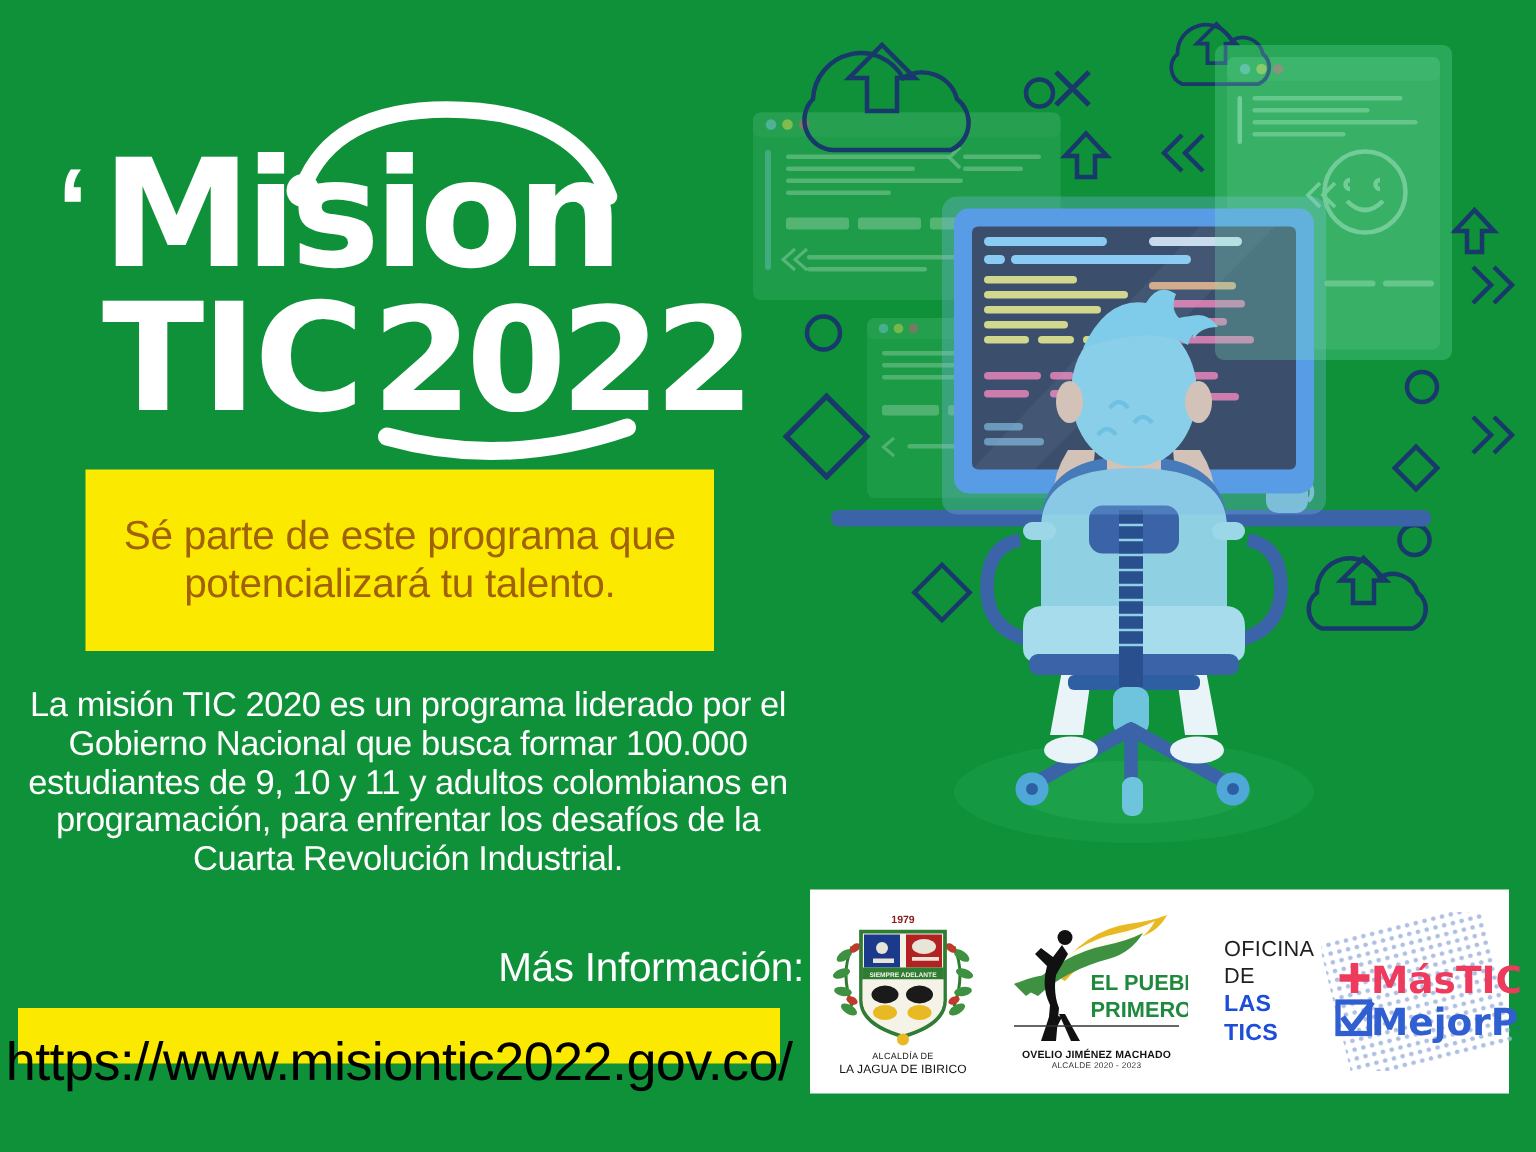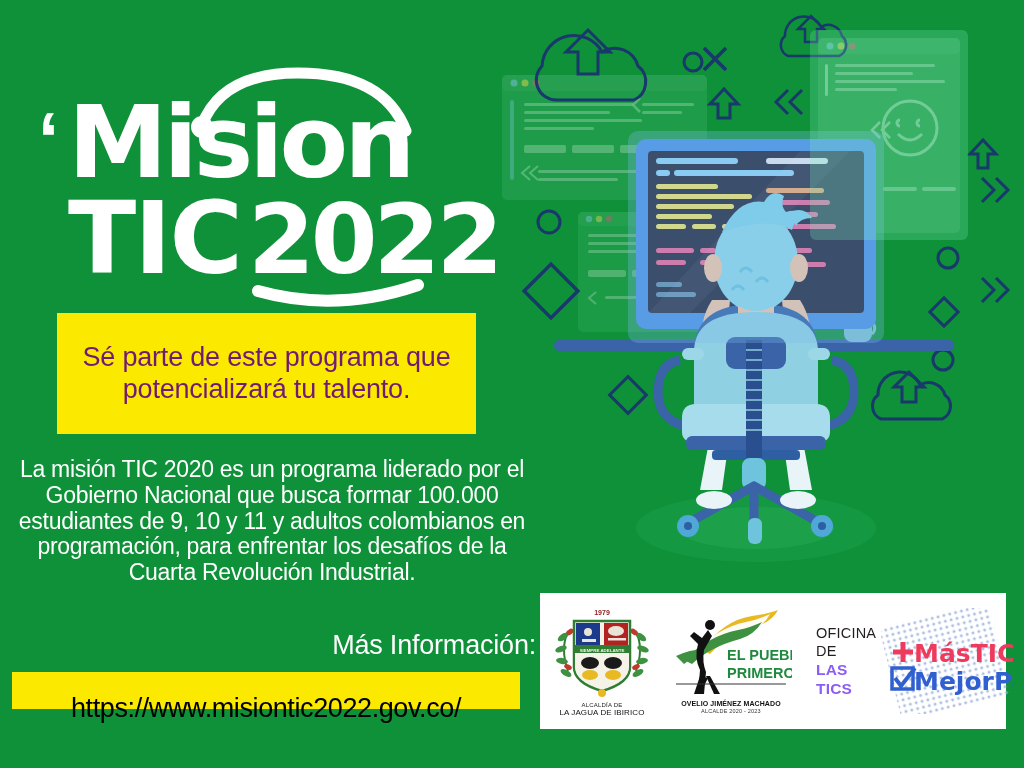--- a/index.html
+++ b/index.html
@@ -14,21 +14,21 @@
   .illus{position:absolute;left:500px;top:0;width:524px;height:600px;overflow:hidden;}
   .illus svg{display:block;}
 
   
   .logo-wrap{position:absolute;left:30px;top:55px;width:490px;height:250px;}
   .logo-wrap svg{display:block;overflow:visible;}
 
   
   .headline{
     position:absolute;left:57px;top:313px;width:419px;height:121px;
-    background:#FBE900;color:#701a75;
+    background:#FBE900;color:#a16207;
     display:flex;align-items:center;justify-content:center;text-align:center;
     box-sizing:border-box;padding:4px 10px;
   }
   .headline-txt{
     font-size:27px;line-height:1.15;font-weight:400;letter-spacing:-0.2px;
     font-family:"Liberation Sans",sans-serif;
   }
 
   
   .body-par{
@@ -43,37 +43,37 @@
     color:#ffffff;text-align:right;
     font-size:27px;font-weight:normal;letter-spacing:-0.2px;
   }
 
   
   .url-band{
     position:absolute;left:12px;top:672px;width:508px;height:37px;
     background:#FBE900;color:#000;
     display:flex;align-items:center;justify-content:center;
   }
-  .url-txt{font-size:27px;letter-spacing:-0.4px;line-height:1;margin-top:35px;}
+  .url-txt{font-size:36px;letter-spacing:-0.4px;line-height:1;margin-top:35px;}
 
   
   .footer{
     position:absolute;left:540px;top:593px;width:466px;height:136px;
     background:#ffffff;box-sizing:border-box;
     display:flex;align-items:center;padding:4px 10px;
   }
   .f-cell{display:flex;flex-direction:column;align-items:center;justify-content:center;}
   .f-sep{width:1px;align-self:stretch;background:#b9b9b9;margin:14px 8px;}
   .crest-cap1{font-size:6px;color:#222;letter-spacing:.2px;margin-top:1px;}
   .crest-cap2{font-size:8px;color:#111;font-weight:normal;letter-spacing:.1px;}
   .pueblo-cap1{font-size:7px;color:#111;font-weight:bold;letter-spacing:.1px;}
   .pueblo-cap2{font-size:5.5px;color:#333;letter-spacing:.2px;margin-top:1px;}
   .oficina{display:flex;flex-direction:column;justify-content:space-between;margin-left:8px;}
   .oficina-l1{font-size:14.5px;color:#231f20;letter-spacing:.2px;line-height:1.25;}
-  .oficina-l2{font-size:15.5px;color:#8b5cf6;font-weight:bold;letter-spacing:.2px;line-height:1.25;}
+  .oficina-l2{font-size:15.5px;color:#1d4ed8;font-weight:bold;letter-spacing:.2px;line-height:1.25;}
   .mastic{margin-left:6px;position:relative;width:132px;height:106px;text-align:center;}
 </style>
 </head>
 <body>
 
 <div class="poster">
 
   <div class="illus">
     <svg width="524" height="600" viewBox="0 0 524 600" xmlns="http://www.w3.org/2000/svg">
       <rect x="0" y="0" width="524" height="600" fill="#0E9138"></rect>

